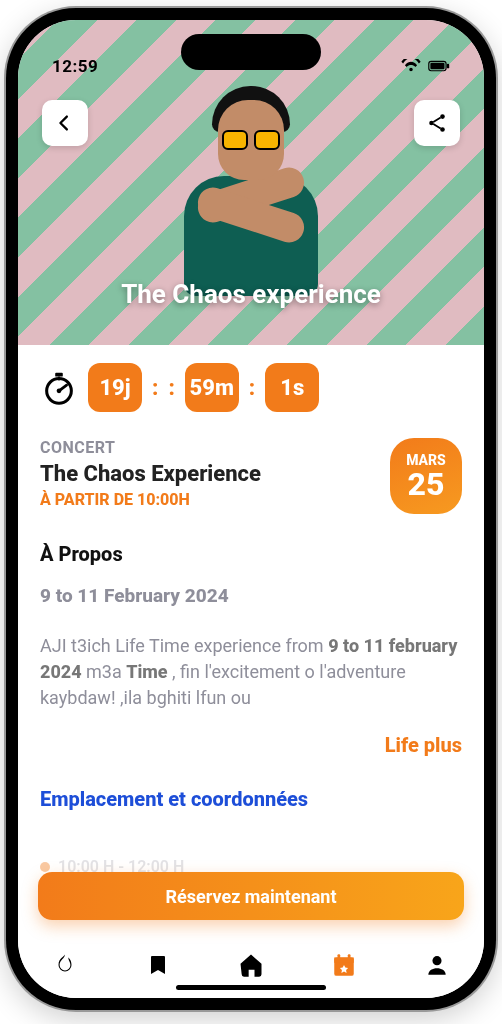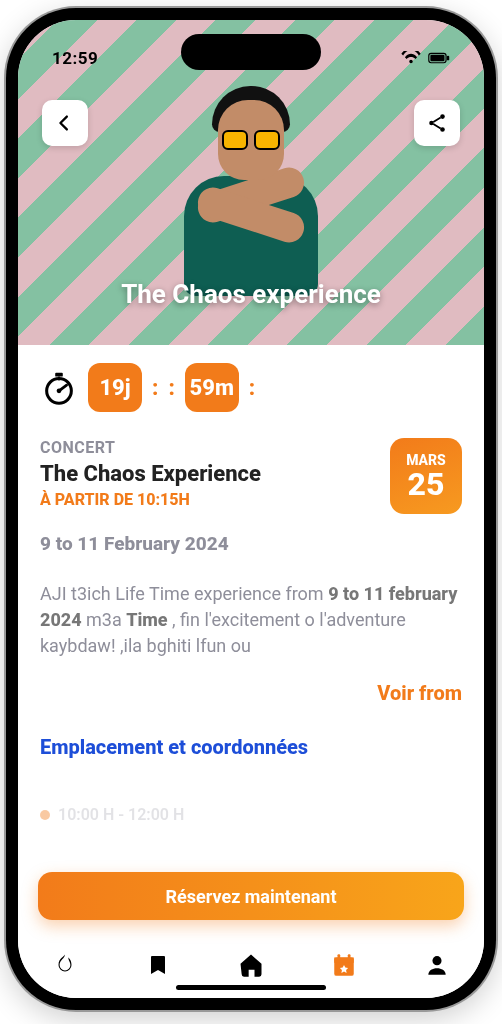--- a/index.html
+++ b/index.html
@@ -44,21 +44,21 @@
     border-radius: 58px;
     overflow: hidden;
     position: relative;
     display: flex;
     flex-direction: column;
   }
 
   
   .statusbar {
     position: absolute;
-    top: 8px; left: 0; right: 0;
+    top: 16px; left: 0; right: 0;
     height: 60px;
     display: flex;
     justify-content: space-between;
     align-items: center;
     padding: 0 34px;
     z-index: 40;
     color: #000;
   }
   .statusbar .time { font-weight: 700; font-size: 17px; letter-spacing: .5px;}
   .statusbar .icons { display:flex; gap:6px; align-items:center;}
@@ -191,21 +191,21 @@
     margin-top:26px;
     display:flex;
   }
   .section2 .left{flex:1;}
   .cat{ color:#8e8e9a; font-weight:700; font-size:16px; letter-spacing:.5px;}
   .evname{ color:#222; font-weight:800; font-size:22px; margin-top:4px;}
   .starttime{ color:#f27b1a; font-weight:800; font-size:16px; margin-top:4px;}
   .datebadge{
     width:72px;height:76px;
     background:linear-gradient(160deg,#f27b1a,#f79a20);
-    border-radius:14px;
+    border-radius:24px;
     color:#fff;
     display:flex;flex-direction:column;align-items:center;justify-content:center;
     font-weight:800;
     margin-left:15px;
   }
   .datebadge .m{font-size:14px;}
   .datebadge .d{font-size:32px;line-height:1;}
 
   .about-h{
     font-weight:800; font-size:20px; color:#111; margin-top:28px;
@@ -323,39 +323,41 @@
           <rect x="16" y="4" width="8" height="4" rx="1" fill="#000"></rect>
           <rect x="19" y="8" width="2" height="4" fill="#000"></rect>
           <path d="M20 23 L28 17" stroke="#000" stroke-width="3" stroke-linecap="round"></path>
           <circle cx="20" cy="23" r="2.5" fill="#000"></circle>
         </svg>
         <div class="cd-box">19j</div>
         <span class="cd-sep">:</span>
         <span class="cd-sep">:</span>
         <div class="cd-box">59m</div>
         <span class="cd-sep">:</span>
+        <div class="cd-box">1s</div>
       </div>
 
       <div class="section2">
         <div class="left">
           <div class="cat">CONCERT</div>
           <div class="evname">The Chaos Experience</div>
-          <div class="starttime">À PARTIR DE 10:15H</div>
+          <div class="starttime">À PARTIR DE 10:00H</div>
         </div>
         <div class="datebadge">
           <span class="m">MARS</span>
           <span class="d">25</span>
         </div>
       </div>
 
+      <div class="about-h">À Propos</div>
       <div class="about-date">9 to 11 February 2024</div>
       <div class="about-body">
         <span>AJI t3ich Life Time experience from </span><b>9 to 11 february 2024</b><span> m3a </span><b>Time</b><span> , fin l'excitement o l'adventure kaybdaw! ,ila bghiti lfun ou</span>
       </div>
-      <div class="voirplus">Voir from</div>
+      <div class="voirplus">Life plus</div>
 
       <div class="loc-h">Emplacement et coordonnées</div>
       <div class="hours">
         <span class="dot"></span>
         <span>10:00 H - 12:00 H</span>
       </div>
 
     </div>
 
     <div class="reserve">Réservez maintenant</div>

